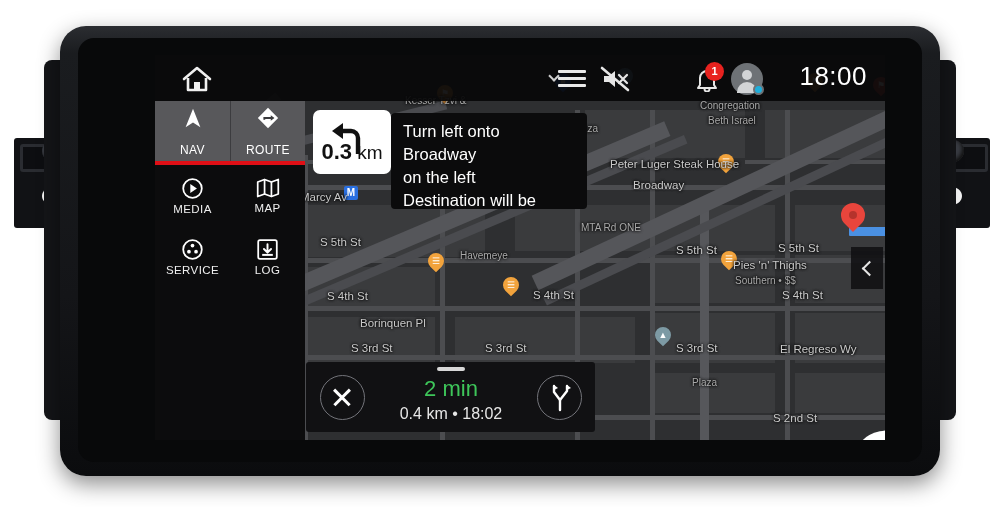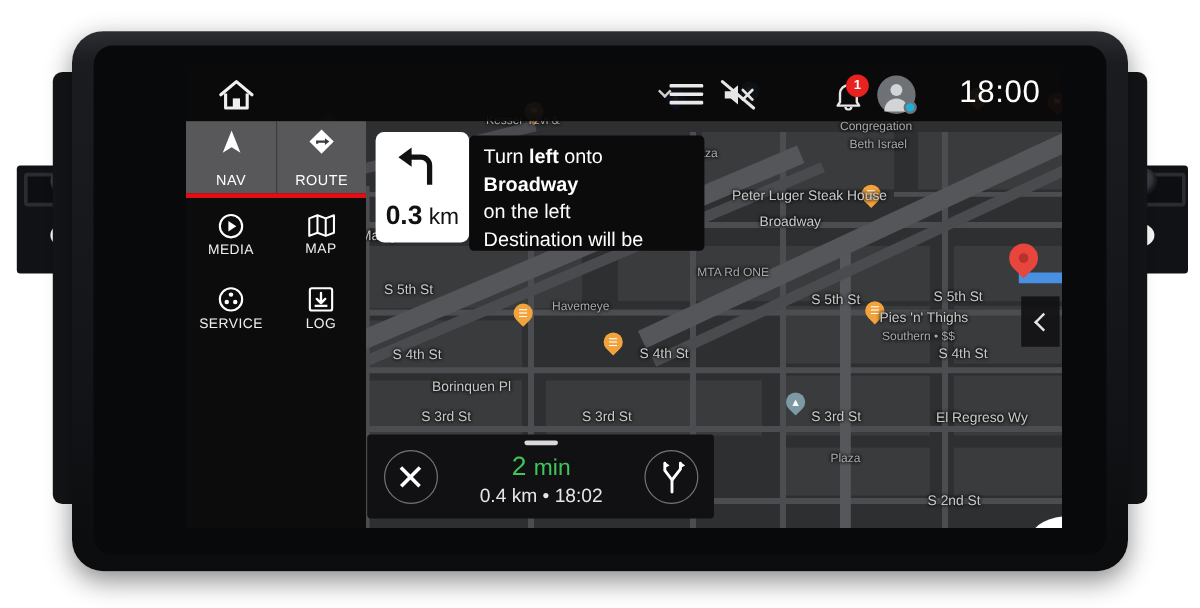--- a/index.html
+++ b/index.html
@@ -126,44 +126,44 @@
      background:#e00f16; }
 
   .menugrid{ position:absolute; left:0; top:64px; width:150px; }
   .menurow{ display:flex; }
   .menucell{ width:75px; height:61px; display:flex; flex-direction:column;
      align-items:center; justify-content:center; cursor:pointer; }
   .menucell .mlabel{ color:#efefef; font-size:11.5px; margin-top:3px;
      letter-spacing:.4px; }
 
   
-  #maneuver{ position:absolute; left:158px; top:55px; width:78px; height:92px;
+  #maneuver{ position:absolute; left:158px; top:55px; width:78px; height:64px;
      background:#fff; border-radius:7px; }
   #maneuver .dist{ position:absolute; left:0; bottom:9px; width:78px;
      text-align:center; color:#111; font-size:19px; }
   #maneuver .dist b{ font-size:22px; font-weight:bold; }
 
   #instruction{ position:absolute; left:236px; top:58px; width:196px; height:96px;
      background:#0b0b0c; border-radius:4px; padding:7px 12px; }
   #instruction p{ color:#fff; font-size:16.5px; line-height:23px; }
-  #instruction b{ font-weight:bold; }
+  #instruction b{ font-weight:normal; }
 
   
   #tripbar{ position:absolute; left:151px; top:307px; width:289px; height:70px;
      background:#111113; border-radius:3px; }
   #grabber{ position:absolute; left:131px; top:5px; width:28px; height:4px;
      background:#d8d8d8; border-radius:2px; }
   #close-btn{ position:absolute; left:14px; top:13px; width:45px; height:45px;
      border-radius:50%; border:1.5px solid #73747a; cursor:pointer; }
   #close-btn .x1,#close-btn .x2{ position:absolute; left:10px; top:20px;
      width:22px; height:2.6px; background:#fff; }
   #close-btn .x1{ transform:rotate(45deg);} #close-btn .x2{ transform:rotate(-45deg);}
   #eta{ position:absolute; left:65px; top:14px; width:160px; text-align:center; }
   #eta .t{ font-size:22px; color:#3ec65a; }
-  #eta .t .unit{ font-size:19px; }
+  #eta .t .unit{ font-size:22px; }
   #eta .s{ font-size:16px; color:#e6e6e6; margin-top:3px; }
   #routes-btn{ position:absolute; right:13px; top:13px; width:45px; height:45px;
      border-radius:50%; border:1.5px solid #73747a; cursor:pointer; }
 
   
   #back-btn{ position:absolute; right:2px; top:192px; width:32px; height:42px;
      background:rgba(16,16,18,.88); display:flex; align-items:center;
      justify-content:center; cursor:pointer; }
   #back-btn .c{ width:11px; height:11px; border-left:2.5px solid #e6e6e6;
      border-bottom:2.5px solid #e6e6e6; transform:rotate(45deg);

